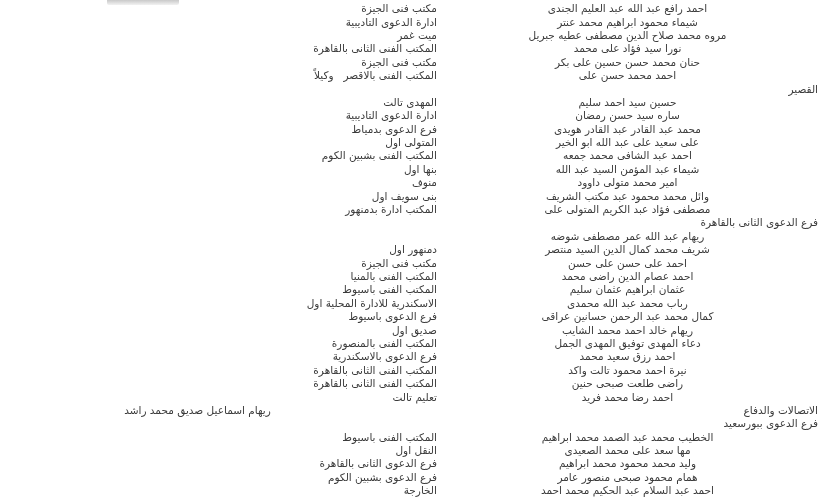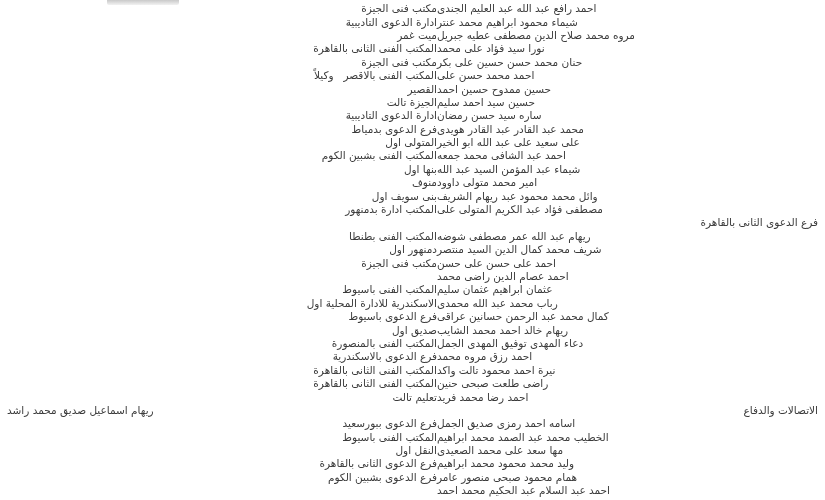--- a/index.html
+++ b/index.html
@@ -35,21 +35,21 @@
   }
   .cell {
     white-space: pre;
     font-size: 10.5px;
     line-height: 13px;
     color: #3b3b3b;
     overflow: visible;
   }
   .cell.name {
     width: 381px;
-    text-align: left;
+    text-align: center;
   }
   .cell.office {
     width: 430px;
     text-align: right;
   }
 </style>
 </head>
 <body>
 
 <div class="page">
@@ -79,27 +79,26 @@
     <div class="cell name">حنان محمد حسن حسين على بكر</div>
     <div class="cell office">مكتب فنى الجيزة</div>
   </div>
 
   <div class="row">
     <div class="cell name">احمد محمد حسن على</div>
     <div class="cell office">المكتب الفنى بالاقصر   وكيلاً</div>
   </div>
 
   <div class="row">
-    <div class="cell name">حسين ممدوح حسين احمد</div>
     <div class="cell office">القصير</div>
   </div>
 
   <div class="row">
     <div class="cell name">حسين سيد احمد سليم</div>
-    <div class="cell office">الجيزة تالت</div>
+    <div class="cell office">المهدى تالت</div>
   </div>
 
   <div class="row">
     <div class="cell name">ساره سيد حسن رمضان</div>
     <div class="cell office">ادارة الدعوى التاديبية</div>
   </div>
 
   <div class="row">
     <div class="cell name">محمد عبد القادر عبد القادر هويدى</div>
     <div class="cell office">فرع الدعوى بدمياط</div>
@@ -119,50 +118,50 @@
     <div class="cell name">شيماء عبد المؤمن السيد عبد الله</div>
     <div class="cell office">بنها اول</div>
   </div>
 
   <div class="row">
     <div class="cell name">امير محمد متولى داوود</div>
     <div class="cell office">منوف</div>
   </div>
 
   <div class="row">
-    <div class="cell name">وائل محمد محمود عبد ريهام الشريف</div>
+    <div class="cell name">وائل محمد محمود عبد مكتب الشريف</div>
     <div class="cell office">بنى سويف اول</div>
   </div>
 
   <div class="row">
     <div class="cell name">مصطفى فؤاد عبد الكريم المتولى على</div>
     <div class="cell office">المكتب ادارة بدمنهور</div>
   </div>
 
   <div class="row">
     <div class="cell office">فرع الدعوى الثانى بالقاهرة</div>
   </div>
 
   <div class="row">
     <div class="cell name">ريهام عبد الله عمر مصطفى شوضه</div>
-    <div class="cell office">المكتب الفنى بطنطا</div>
   </div>
 
   <div class="row">
     <div class="cell name">شريف محمد كمال الدين السيد منتصر</div>
     <div class="cell office">دمنهور اول</div>
   </div>
 
   <div class="row">
     <div class="cell name">احمد على حسن على حسن</div>
     <div class="cell office">مكتب فنى الجيزة</div>
   </div>
 
   <div class="row">
     <div class="cell name">احمد عصام الدين راضى محمد</div>
+    <div class="cell office">المكتب الفنى بالمنيا</div>
   </div>
 
   <div class="row">
     <div class="cell name">عثمان ابراهيم عثمان سليم</div>
     <div class="cell office">المكتب الفنى باسيوط</div>
   </div>
 
   <div class="row">
     <div class="cell name">رباب محمد عبد الله محمدى</div>
     <div class="cell office">الاسكندرية للادارة المحلية اول</div>
@@ -177,21 +176,21 @@
     <div class="cell name">ريهام خالد احمد محمد الشايب</div>
     <div class="cell office">صديق اول</div>
   </div>
 
   <div class="row">
     <div class="cell name">دعاء المهدى توفيق المهدى الجمل</div>
     <div class="cell office">المكتب الفنى بالمنصورة</div>
   </div>
 
   <div class="row">
-    <div class="cell name">احمد رزق مروه محمد</div>
+    <div class="cell name">احمد رزق سعيد محمد</div>
     <div class="cell office">فرع الدعوى بالاسكندرية</div>
   </div>
 
   <div class="row">
     <div class="cell name">نيرة احمد محمود تالت واكد</div>
     <div class="cell office">المكتب الفنى الثانى بالقاهرة</div>
   </div>
 
   <div class="row">
     <div class="cell name">راضى طلعت صبحى حنين</div>
@@ -202,21 +201,20 @@
     <div class="cell name">احمد رضا محمد فريد</div>
     <div class="cell office">تعليم تالت</div>
   </div>
 
   <div class="row">
     <div class="cell office">الاتصالات والدفاع</div>
     <div class="cell name">ريهام اسماعيل صديق محمد راشد</div>
   </div>
 
   <div class="row">
-    <div class="cell name">اسامه احمد رمزى صديق الجمل</div>
     <div class="cell office">فرع الدعوى ببورسعيد</div>
   </div>
 
   <div class="row">
     <div class="cell name">الخطيب محمد عبد الصمد محمد ابراهيم</div>
     <div class="cell office">المكتب الفنى باسيوط</div>
   </div>
 
   <div class="row">
     <div class="cell name">مها سعد على محمد الصعيدى</div>
@@ -228,15 +226,16 @@
     <div class="cell office">فرع الدعوى الثانى بالقاهرة</div>
   </div>
 
   <div class="row">
     <div class="cell name">همام محمود صبحى منصور عامر</div>
     <div class="cell office">فرع الدعوى بشبين الكوم</div>
   </div>
 
   <div class="row">
     <div class="cell name">احمد عبد السلام عبد الحكيم محمد احمد</div>
+    <div class="cell office">الخارجة</div>
   </div>
 </div>
 </div>
 
 </body></html>

